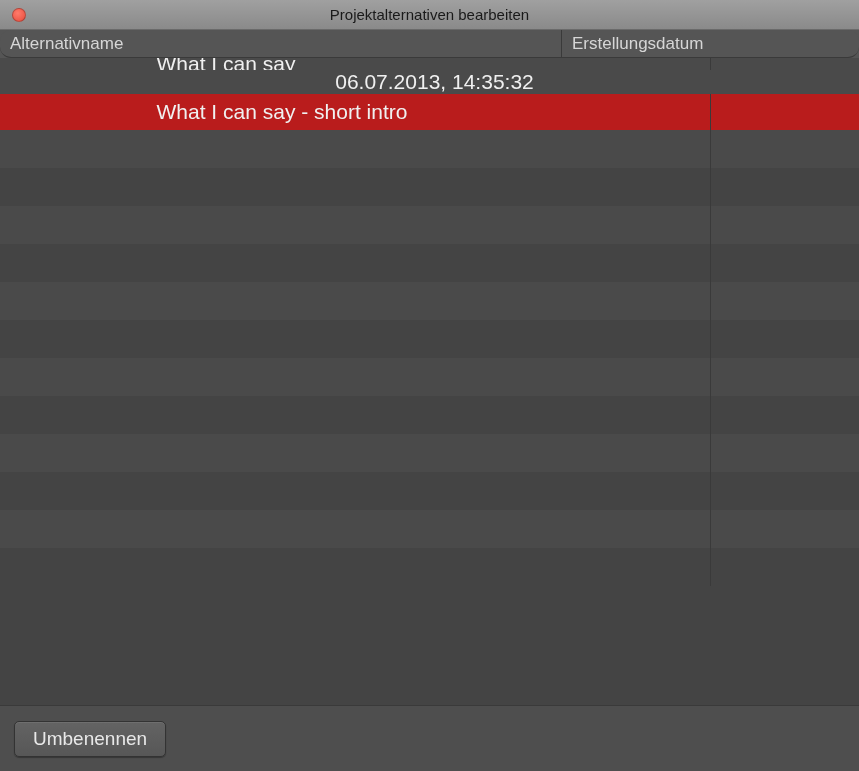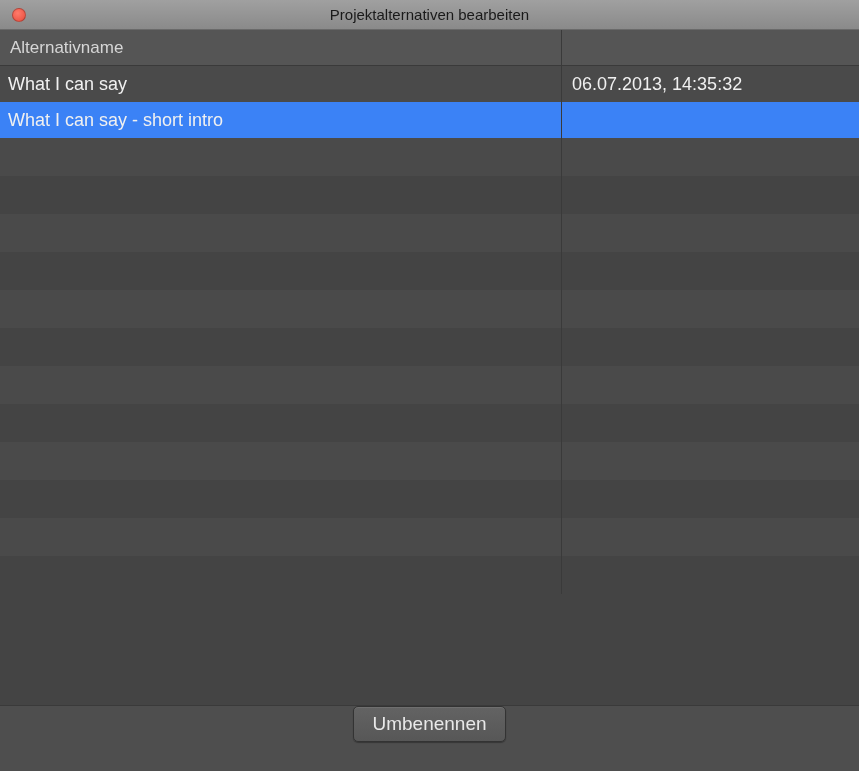--- a/index.html
+++ b/index.html
@@ -36,24 +36,25 @@
       position: absolute;
       left: 0;
       right: 0;
       text-align: center;
       font-size: 15px;
       color: #1a1a1a;
       font-weight: 400;
       pointer-events: none;
     }
     .column-headers {
-      height: 36px;
+      height: 28px;
       background: #555555;
       border-bottom: 1px solid #3a3a3a;
       display: flex;
+      border-radius: 11px;
     }
     .col-header {
       display: flex;
       align-items: center;
       padding-left: 10px;
       color: #d6d6d6;
       font-size: 17px;
       font-weight: 400;
     }
     .col-name-header {
@@ -66,31 +67,32 @@
     .table-body {
       flex: 1;
       background: #444;
       overflow: hidden;
       position: relative;
     }
     .table-row {
       height: 36px;
       display: flex;
       align-items: center;
-      font-size: 18px;
+      font-size: 21px;
       color: #f0f0f0;
+      flex-direction: column;
     }
     .table-row.even {
       background: #4a4a4a;
     }
     .table-row.odd {
       background: #444444;
     }
     .table-row.selected {
-      background: #3b82f6;
+      background: #b91c1c;
     }
     .cell-name {
       width: 562px;
       padding-left: 8px;
       border-right: 1px solid #3a3a3a;
       height: 100%;
       display: flex;
       align-items: center;
       white-space: nowrap;
       overflow: hidden;
@@ -111,21 +113,20 @@
       border-right: 1px solid #3a3a3a;
     }
     .footer {
       height: 66px;
       background: #4e4e4e;
       border-top: 1px solid #3a3a3a;
       display: flex;
       align-items: center;
       padding: 0 14px;
       gap: 22px;
-      flex-direction: column;
     }
     .footer-spacer {
       flex: 1;
     }
     .btn {
       background: linear-gradient(to bottom, #636363, #575757);
       border: 1px solid #333;
       border-radius: 5px;
       color: #e8e8e8;
       font-size: 19px;
@@ -139,20 +140,21 @@
 </head>
 <body>
 
 <div class="titlebar">
   <div class="traffic-light"></div>
   <div class="title-text">Projektalternativen bearbeiten</div>
 </div>
 
 <div class="column-headers">
   <div class="col-header col-name-header">Alternativname</div>
+  <div class="col-header col-date-header">Erstellungsdatum</div>
 </div>
 
 <div class="table-body" id="table-body">
     <div class="table-row even">
       <div class="cell-name">What I can say</div>
       <div class="cell-date">06.07.2013, 14:35:32</div>
     </div>
     <div class="table-row odd selected">
       <div class="cell-name">What I can say - short intro</div>
     </div>

